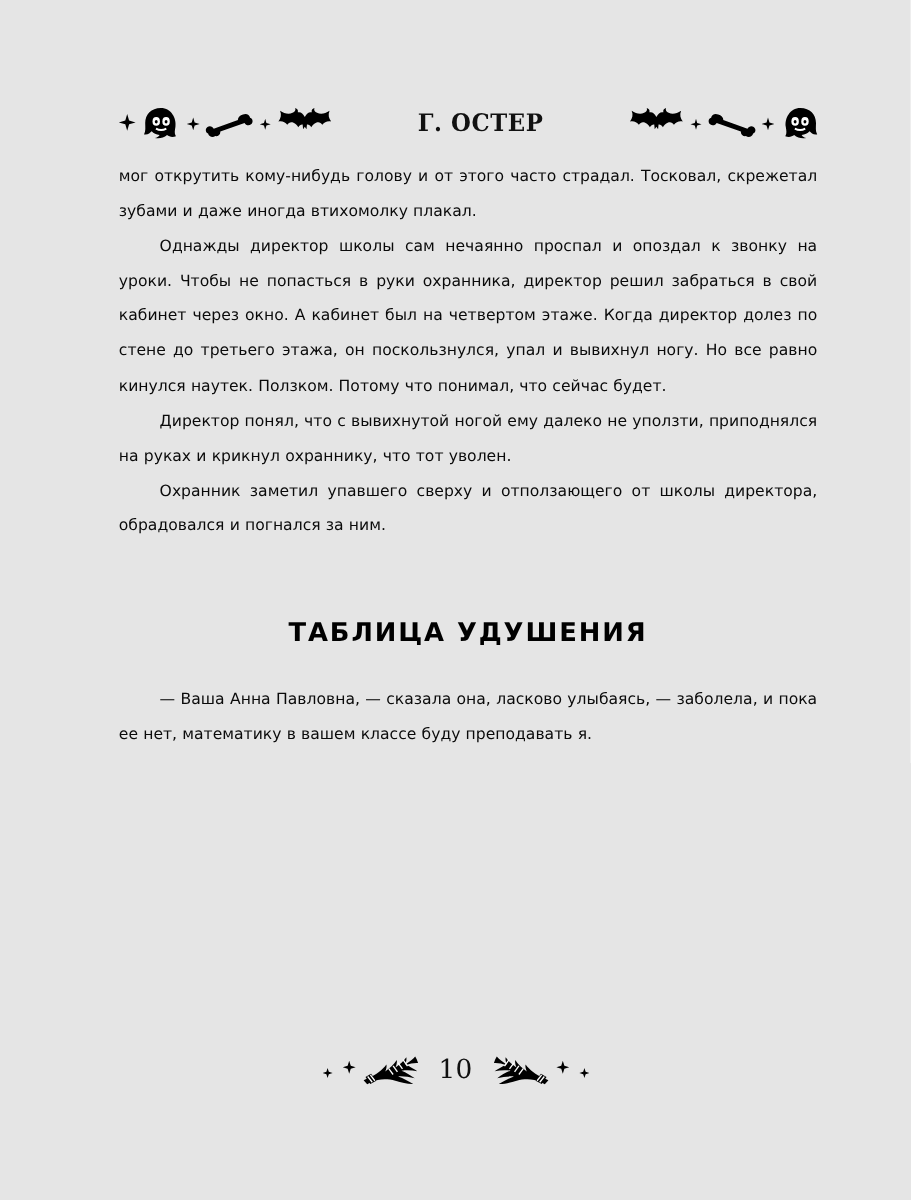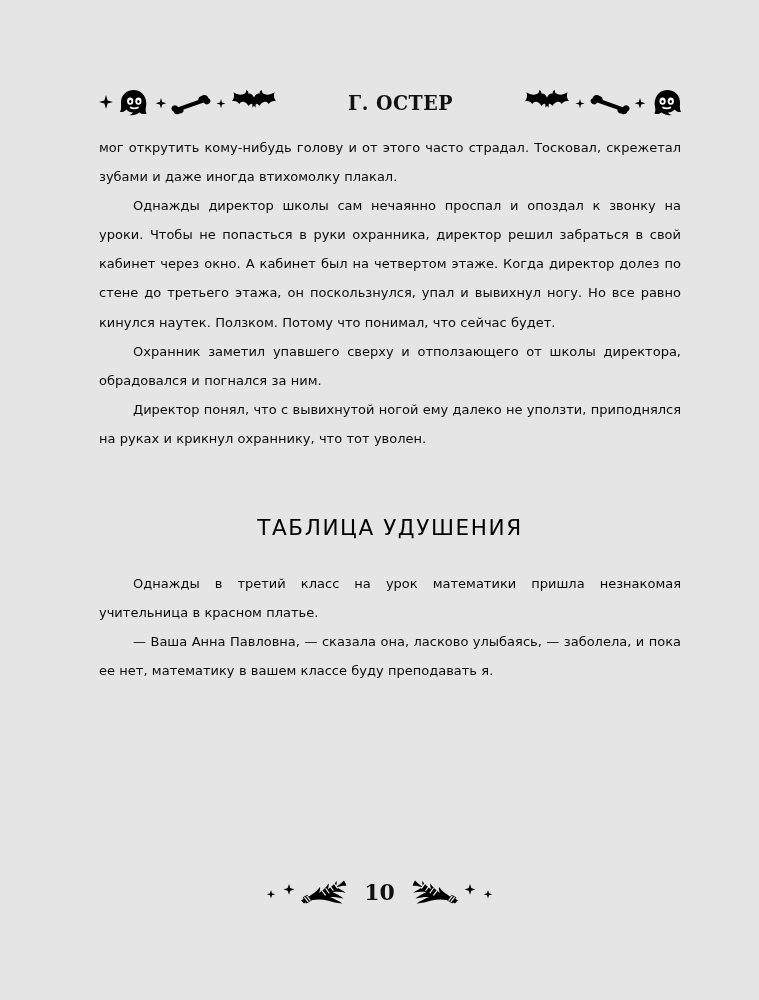--- a/index.html
+++ b/index.html
@@ -70,21 +70,21 @@
     hyphens: none;
     word-spacing: 0.2px;
   }
   .para.cont { text-indent: 0; }
 
   
   .section-heading {
     margin: 0;
     text-align: center;
     font-size: 21.5px;
-    font-weight: 400;
+    font-weight: 700;
     letter-spacing: 1.6px;
     color: #000000;
     text-indent: 0;
   }
   .gap-before-heading { height: 62px; }
   .gap-after-heading  { height: 29px; }
 
   
   .footer {
     position: absolute;
@@ -94,21 +94,21 @@
     display: flex;
     align-items: center;
     justify-content: center;
     gap: 0px;
     height: 40px;
   }
   .footer svg { display: block; }
   .folio {
     font-family: "DejaVu Serif", serif;
     font-size: 22px;
-    font-weight: 700;
+    font-weight: 400;
     color: #111111;
     line-height: 1;
     padding: 0 14px;
     white-space: nowrap;
   }
 </style>
 </head>
 <body>
 
 <div class="page">
@@ -169,28 +169,27 @@
         </g>
       </svg>
     </div>
 
   </div>
 
   <div class="column">
 
     <p class="para cont">мог открутить кому-нибудь голову и от этого часто страдал. Тосковал, скрежетал зубами и даже иногда втихомолку плакал.</p>
     <p class="para">Однажды директор школы сам нечаянно проспал и опоздал к звонку на уроки. Чтобы не попасться в руки охранника, директор решил забраться в свой кабинет через окно. А кабинет был на четвертом этаже. Когда директор долез по стене до третьего этажа, он поскользнулся, упал и вывихнул ногу. Но все равно кинулся наутек. Ползком. Потому что понимал, что сейчас будет.</p>
+    <p class="para">Директор понял, что с вывихнутой ногой ему далеко не уползти, приподнялся на руках и крикнул охраннику, что тот уволен.</p>
     <p class="para">Охранник заметил упавшего сверху и отползающего от школы директора, обрадовался и погнался за ним.</p>
-    <p class="para">Директор понял, что с вывихнутой ногой ему далеко не уползти, приподнялся на руках и крикнул охраннику, что тот уволен.</p>
 
     <div class="gap-before-heading"></div>
     <h2 class="section-heading">ТАБЛИЦА УДУШЕНИЯ</h2>
     <div class="gap-after-heading"></div>
 
-    <p class="para">Однажды в третий класс на урок математики пришла незнакомая учительница в красном платье.</p>
     <p class="para">— Ваша Анна Павловна, — сказала она, ласково улыбаясь, — заболела, и пока ее нет, математику в вашем классе буду преподавать я.</p>
 
   </div>
 
   <div class="footer">
 
     <div class="orn-group">
       <svg width="18" height="26" viewBox="0 0 18 26" aria-hidden="true">
         <path d="M9 11 L10 14.2 L13.2 15.2 L10 16.2 L9 19.4 L8 16.2 L4.8 15.2 L8 14.2 Z" fill="#000"></path>
       </svg>

